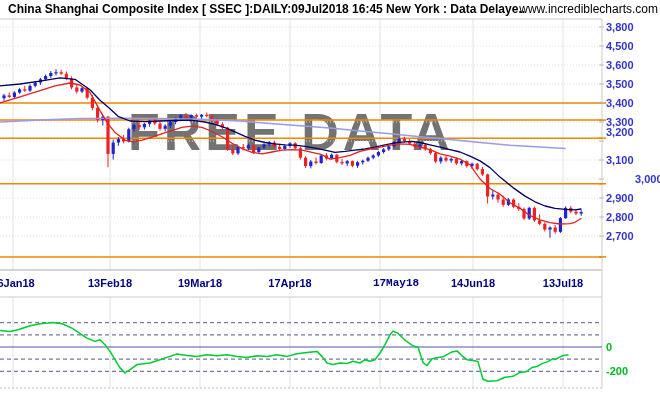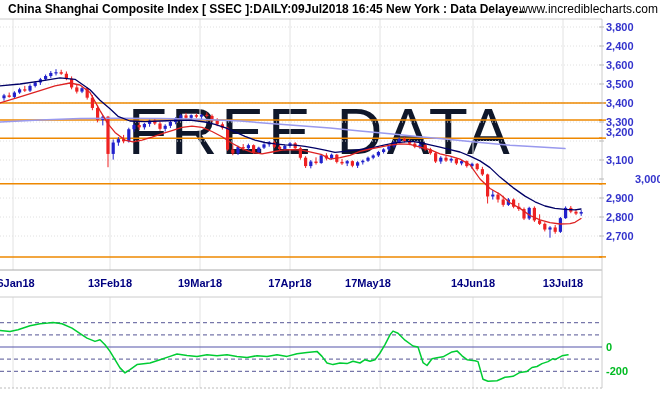--- a/index.html
+++ b/index.html
@@ -1,21 +1,21 @@
 <!DOCTYPE html>
 <html><head>
 <meta charset="utf-8">
 <style>
   html,body{margin:0;padding:0;background:#fff;}
   #screen{position:relative;width:660px;height:400px;background:#ffffff;overflow:hidden;
           font-family:"Liberation Sans",sans-serif;}
   .hdr-title{position:absolute;left:8px;top:2px;font-size:12px;font-weight:bold;color:#000000;white-space:nowrap;}
   .hdr-site{position:absolute;right:2px;top:2px;font-size:12px;font-weight:normal;color:#000000;white-space:nowrap;}
-  #watermark{position:absolute;left:128px;top:100px;width:420px;font-size:64px;line-height:64px;
-             font-weight:normal;color:#0f172a;letter-spacing:4px;z-index:0;user-select:none;}
+  #watermark{position:absolute;left:128px;top:100px;width:420px;font-size:52px;line-height:64px;
+             font-weight:bold;color:#737373;letter-spacing:4px;z-index:0;user-select:none;}
   #chart-svg{position:absolute;left:0;top:0;z-index:1;}
   .lbl{position:absolute;font-size:11px;font-weight:bold;white-space:nowrap;z-index:2;}
   .ylbl{color:#3333cc;left:606px;}
   .xlbl{color:#000080;top:277px;transform:translateX(-50%);}
   .glbl{color:#00bb22;left:606px;}
   .cci-title{position:absolute;left:7px;top:299px;font-size:11px;font-weight:bold;color:#000080;
              letter-spacing:0px;z-index:2;white-space:nowrap;}
 </style>
 </head>
 <body>
@@ -310,37 +310,37 @@
       <line x1="0" y1="322.6" x2="602" y2="322.6" stroke="#7777aa" stroke-width="1.2" stroke-dasharray="4,3"></line>
       <line x1="0" y1="334.8" x2="602" y2="334.8" stroke="#7777aa" stroke-width="1.2" stroke-dasharray="4,3"></line>
       <line x1="0" y1="347" x2="602" y2="347" stroke="#5555aa" stroke-width="1.2"></line>
       <line x1="0" y1="359.2" x2="602" y2="359.2" stroke="#7777aa" stroke-width="1.2" stroke-dasharray="4,3"></line>
       <line x1="0" y1="371.4" x2="602" y2="371.4" stroke="#7777aa" stroke-width="1.2" stroke-dasharray="4,3"></line>
       <polyline points="0.0,330.4 10.0,331.5 18.0,329.8 30.0,325.8 40.0,323.8 48.0,323.1 53.0,322.5 62.0,323.8 72.0,328.1 82.0,334.8 87.0,338.1 95.0,341.4 100.0,339.7 105.0,344.7 110.0,351.4 115.0,359.7 120.0,367.9 125.0,372.9 130.0,369.6 137.0,364.6 150.0,363.0 160.0,359.7 170.0,356.4 177.0,354.0 187.0,355.4 197.0,356.4 207.0,354.7 217.0,355.7 227.0,354.7 237.0,356.4 247.0,357.4 257.0,355.7 267.0,356.4 277.0,354.7 287.0,356.4 297.0,353.7 307.0,352.4 317.0,351.4 322.0,356.4 327.0,363.0 333.0,364.6 340.0,363.0 347.0,363.6 353.0,361.3 360.0,363.0 365.0,359.7 370.0,361.3 375.0,359.7 380.0,353.0 385.0,344.6 390.0,334.8 393.0,331.1 398.0,333.3 405.0,340.2 413.0,346.0 418.0,347.0 423.0,362.6 427.0,365.5 432.0,358.7 437.0,357.7 443.0,356.8 452.0,351.9 457.0,350.9 462.0,355.8 467.0,359.7 475.0,360.7 478.0,361.6 483.0,379.2 488.0,381.2 497.0,380.7 505.0,377.3 513.0,376.3 520.0,372.4 527.0,371.4 532.0,367.5 537.0,366.5 542.0,363.6 548.0,361.6 553.0,358.7 555.0,359.7 562.0,355.8 568.0,354.8" fill="none" stroke="#00cc33" stroke-width="1.5" stroke-linejoin="round" stroke-linecap="round"></polyline>
     </svg>
 
   <div id="ylabels">
       <div class="lbl ylbl" style="top: 20.5px;">3,800</div>
-      <div class="lbl ylbl" style="top: 39.5px;">2,400</div>
+      <div class="lbl ylbl" style="top: 39.5px;">4,500</div>
       <div class="lbl ylbl" style="top: 58.5px;">3,600</div>
       <div class="lbl ylbl" style="top: 77.5px;">3,500</div>
       <div class="lbl ylbl" style="top: 96.5px;">3,400</div>
       <div class="lbl ylbl" style="top: 115.5px;">3,300</div>
       <div class="lbl ylbl" style="top: 126px;">3,200</div>
       <div class="lbl ylbl" style="top: 153.5px;">3,100</div>
       <div class="lbl ylbl" style="top: 172.5px; margin-left: 29px;">3,000</div>
       <div class="lbl ylbl" style="top: 191.5px;">2,900</div>
       <div class="lbl ylbl" style="top: 210.5px;">2,800</div>
       <div class="lbl ylbl" style="top: 229.5px;">2,700</div>
     </div>
   <div id="xlabels">
       <div class="lbl xlbl" style="left: 13px;">16Jan18</div>
       <div class="lbl xlbl" style="left: 110px;">13Feb18</div>
       <div class="lbl xlbl" style="left: 200px;">19Mar18</div>
       <div class="lbl xlbl" style="left: 290px;">17Apr18</div>
-      <div class="lbl xlbl" style="left: 368px;">17May18</div>
+      <div class="lbl xlbl" style="left: 396px; font-family: Liberation Mono, monospace;">17May18</div>
       <div class="lbl xlbl" style="left: 473px;">14Jun18</div>
       <div class="lbl xlbl" style="left: 563px;">13Jul18</div>
     </div>
 
   <div class="lbl glbl" id="cci-zero" style="top:341px">0</div>
   <div class="lbl glbl" id="cci-m200" style="top:365px">-200</div>
 </div>
 
 </body></html>

